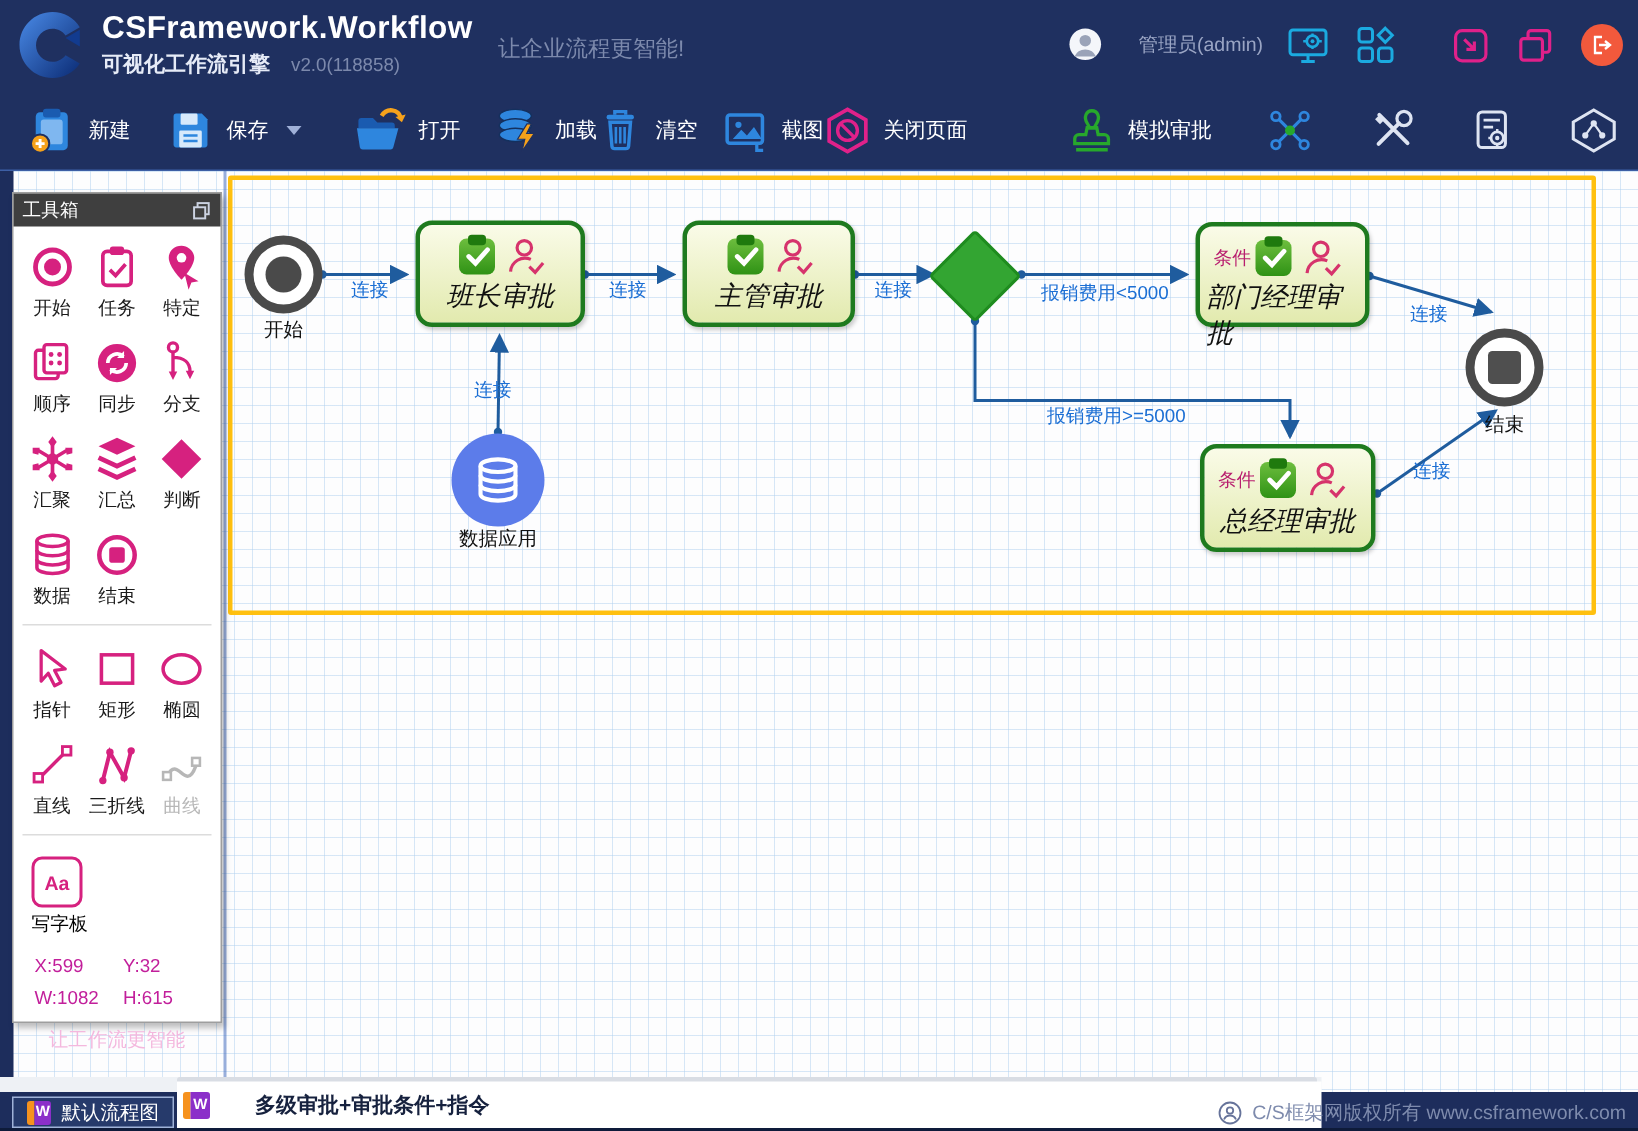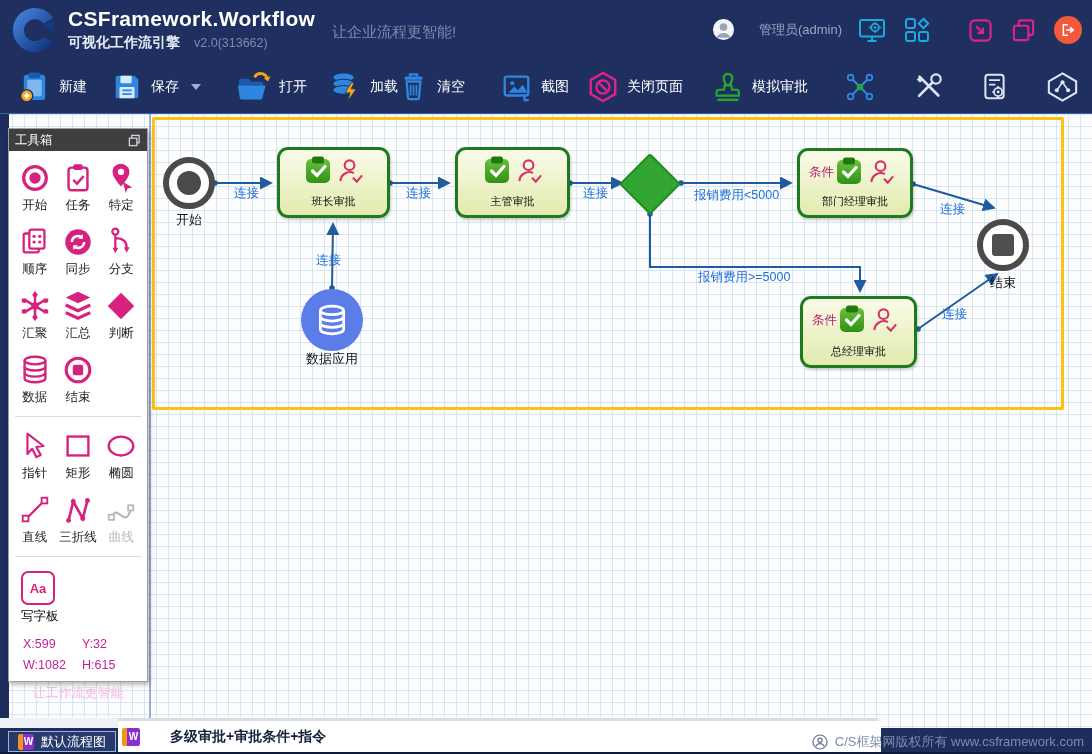--- a/index.html
+++ b/index.html
@@ -36,21 +36,21 @@
   .left-strip { position:absolute; left:0; top:0; width:9px; height:614px; background:#1D2D5C; }
   .vsep { position:absolute; left:149px; top:0; width:2px; height:614px; background:rgba(70,110,190,.55); }
   .sel-rect { position:absolute; left:152px; top:3px; width:912px; height:293px; border:3px solid #FFC010; border-radius:2px; }
   .edge-layer { position:absolute; left:0; top:0; width:1092px; height:614px; }
   .elabel { position:absolute; color:#1C6FD4; font-size:12.5px; white-space:nowrap; }
 
   .task-node { position:absolute; border:3px solid #1E7A1E; border-radius:11px;
                background:linear-gradient(#FAFBE8, #E2EAAE); box-shadow:1px 2px 3px rgba(0,0,0,.2);
                display:flex; flex-direction:column; align-items:center; justify-content:space-between; padding:5px 4px 6px; }
   .node-icons { display:flex; align-items:center; gap:4px; }
-  .node-label { font-size:11px; color:#111; }
+  .node-label { font-size:18px; color:#111;font-style:italic; }
   .cond-badge { position:absolute; left:9px; top:13px; color:#B81E6E; font-size:12.5px; }
   .shift-right { margin-left:18px; }
 
   .start-node { position:absolute; left:163px; top:43px; width:52px; height:52px; border:6px solid #4A4A4A;
                 border-radius:50%; background:#FFF; display:flex; align-items:center; justify-content:center; }
   .start-node .dot { width:24px; height:24px; border-radius:50%; background:#4A4A4A; }
   .end-node { position:absolute; left:977px; top:105px; width:52px; height:52px; border:6px solid #4A4A4A;
               border-radius:50%; background:#FFF; display:flex; align-items:center; justify-content:center; }
   .end-node .sq { width:22px; height:22px; border-radius:3px; background:#4F4F4F; }
   .diamond { position:absolute; left:628px; top:48px; width:44px; height:44px; background:#33A532;
@@ -102,21 +102,21 @@
           <stop offset="1" stop-color="#0B2B74"></stop>
     </linearGradient>
       </defs>
     <path fill="url(#lgrad)" d="M23 1C10.8 1 1 10.8 1 23s9.8 22 22 22c7.6 0 14.3-3.8 18.2-9.7l-9.5-5.5c-2 2.7-5.1 4.4-8.7 4.4-6 0-11-4.9-11-11s5-11 11-11c3.6 0 6.7 1.7 8.7 4.4l9.5-5.5C37.3 4.8 30.6 1 23 1z"></path>
     <path fill="#123B8F" d="M41.2 12.8l-9.5 5.5 9.5 5.7z"></path>
   </svg>
   <div class="title-block">
     <div class="app-title">CSFramework.Workflow</div>
     <div class="sub-row">
       <span class="app-subtitle">可视化工作流引擎</span>
-      <span class="app-version">v2.0(313662)</span>
+      <span class="app-version">v2.0(118858)</span>
     </div>
   </div>
   <div class="slogan">让企业流程更智能!</div>
 
   <div class="user-box">
     <svg width="23" height="23" viewBox="0 0 24 24">
       <circle cx="12" cy="12" r="11" fill="#F4F6FA"></circle>
       <circle cx="12" cy="9.5" r="4" fill="#9AA3B8"></circle>
       <path d="M4.5 20.5a8.2 8.2 0 0 1 15 0z" fill="#9AA3B8"></path>
     </svg>
@@ -185,30 +185,30 @@
   </div>
   <div class="tbtn" style="">
     <svg width="33" height="33" viewBox="0 0 34 34">
       <ellipse cx="15" cy="7.5" rx="11" ry="4.5" fill="#2E86DE" stroke="#14305E"></ellipse>
       <ellipse cx="15" cy="14" rx="11" ry="4.5" fill="#2E86DE" stroke="#14305E"></ellipse>
       <ellipse cx="15" cy="20.5" rx="11" ry="4.5" fill="#2E86DE" stroke="#14305E"></ellipse>
       <path d="M23 13l-6.5 10.5h5L19.5 32l8.5-12.5h-5.2L26 13z" fill="#F6A21B" stroke="#1F3060" stroke-width=".8"></path>
     </svg>
     <span>加载</span>
   </div>
-  <div class="tbtn" style="margin-right:36px">
+  <div class="tbtn" style="margin-right:16px">
     <svg width="31" height="31" viewBox="0 0 34 34">
       <rect x="7" y="6" width="20" height="3.5" rx="1.7" fill="#2E86DE"></rect>
       <path d="M13 6V3.8h8V6" stroke="#2E86DE" stroke-width="2.4" fill="none"></path>
       <path d="M9.5 11.5h15l-1.4 17.5a2 2 0 0 1-2 1.8h-8.2a2 2 0 0 1-2-1.8z" fill="none" stroke="#2E86DE" stroke-width="2.5"></path>
       <path d="M13.8 15v12M17 15v12M20.2 15v12" stroke="#2E86DE" stroke-width="1.9"></path>
     </svg>
     <span>清空</span>
   </div>
-  <div class="tbtn" style="margin-right:18px">
+  <div class="tbtn" style="">
     <svg width="32" height="32" viewBox="0 0 34 34">
       <rect x="4" y="6" width="25" height="20" rx="2" fill="none" stroke="#2E86DE" stroke-width="2.5"></rect>
       <circle cx="12" cy="13" r="2.2" fill="#2E86DE"></circle>
       <path d="M8 23l6-6.5 4 4 5-6 5.5 8.5z" fill="#2E86DE"></path>
       <path d="M25 26.5V31h4.5" stroke="#2E86DE" stroke-width="2.3" fill="none"></path>
     </svg>
     <span>截图</span>
   </div>
   <div class="tbtn">
     <svg width="32" height="32" viewBox="0 0 34 34">

